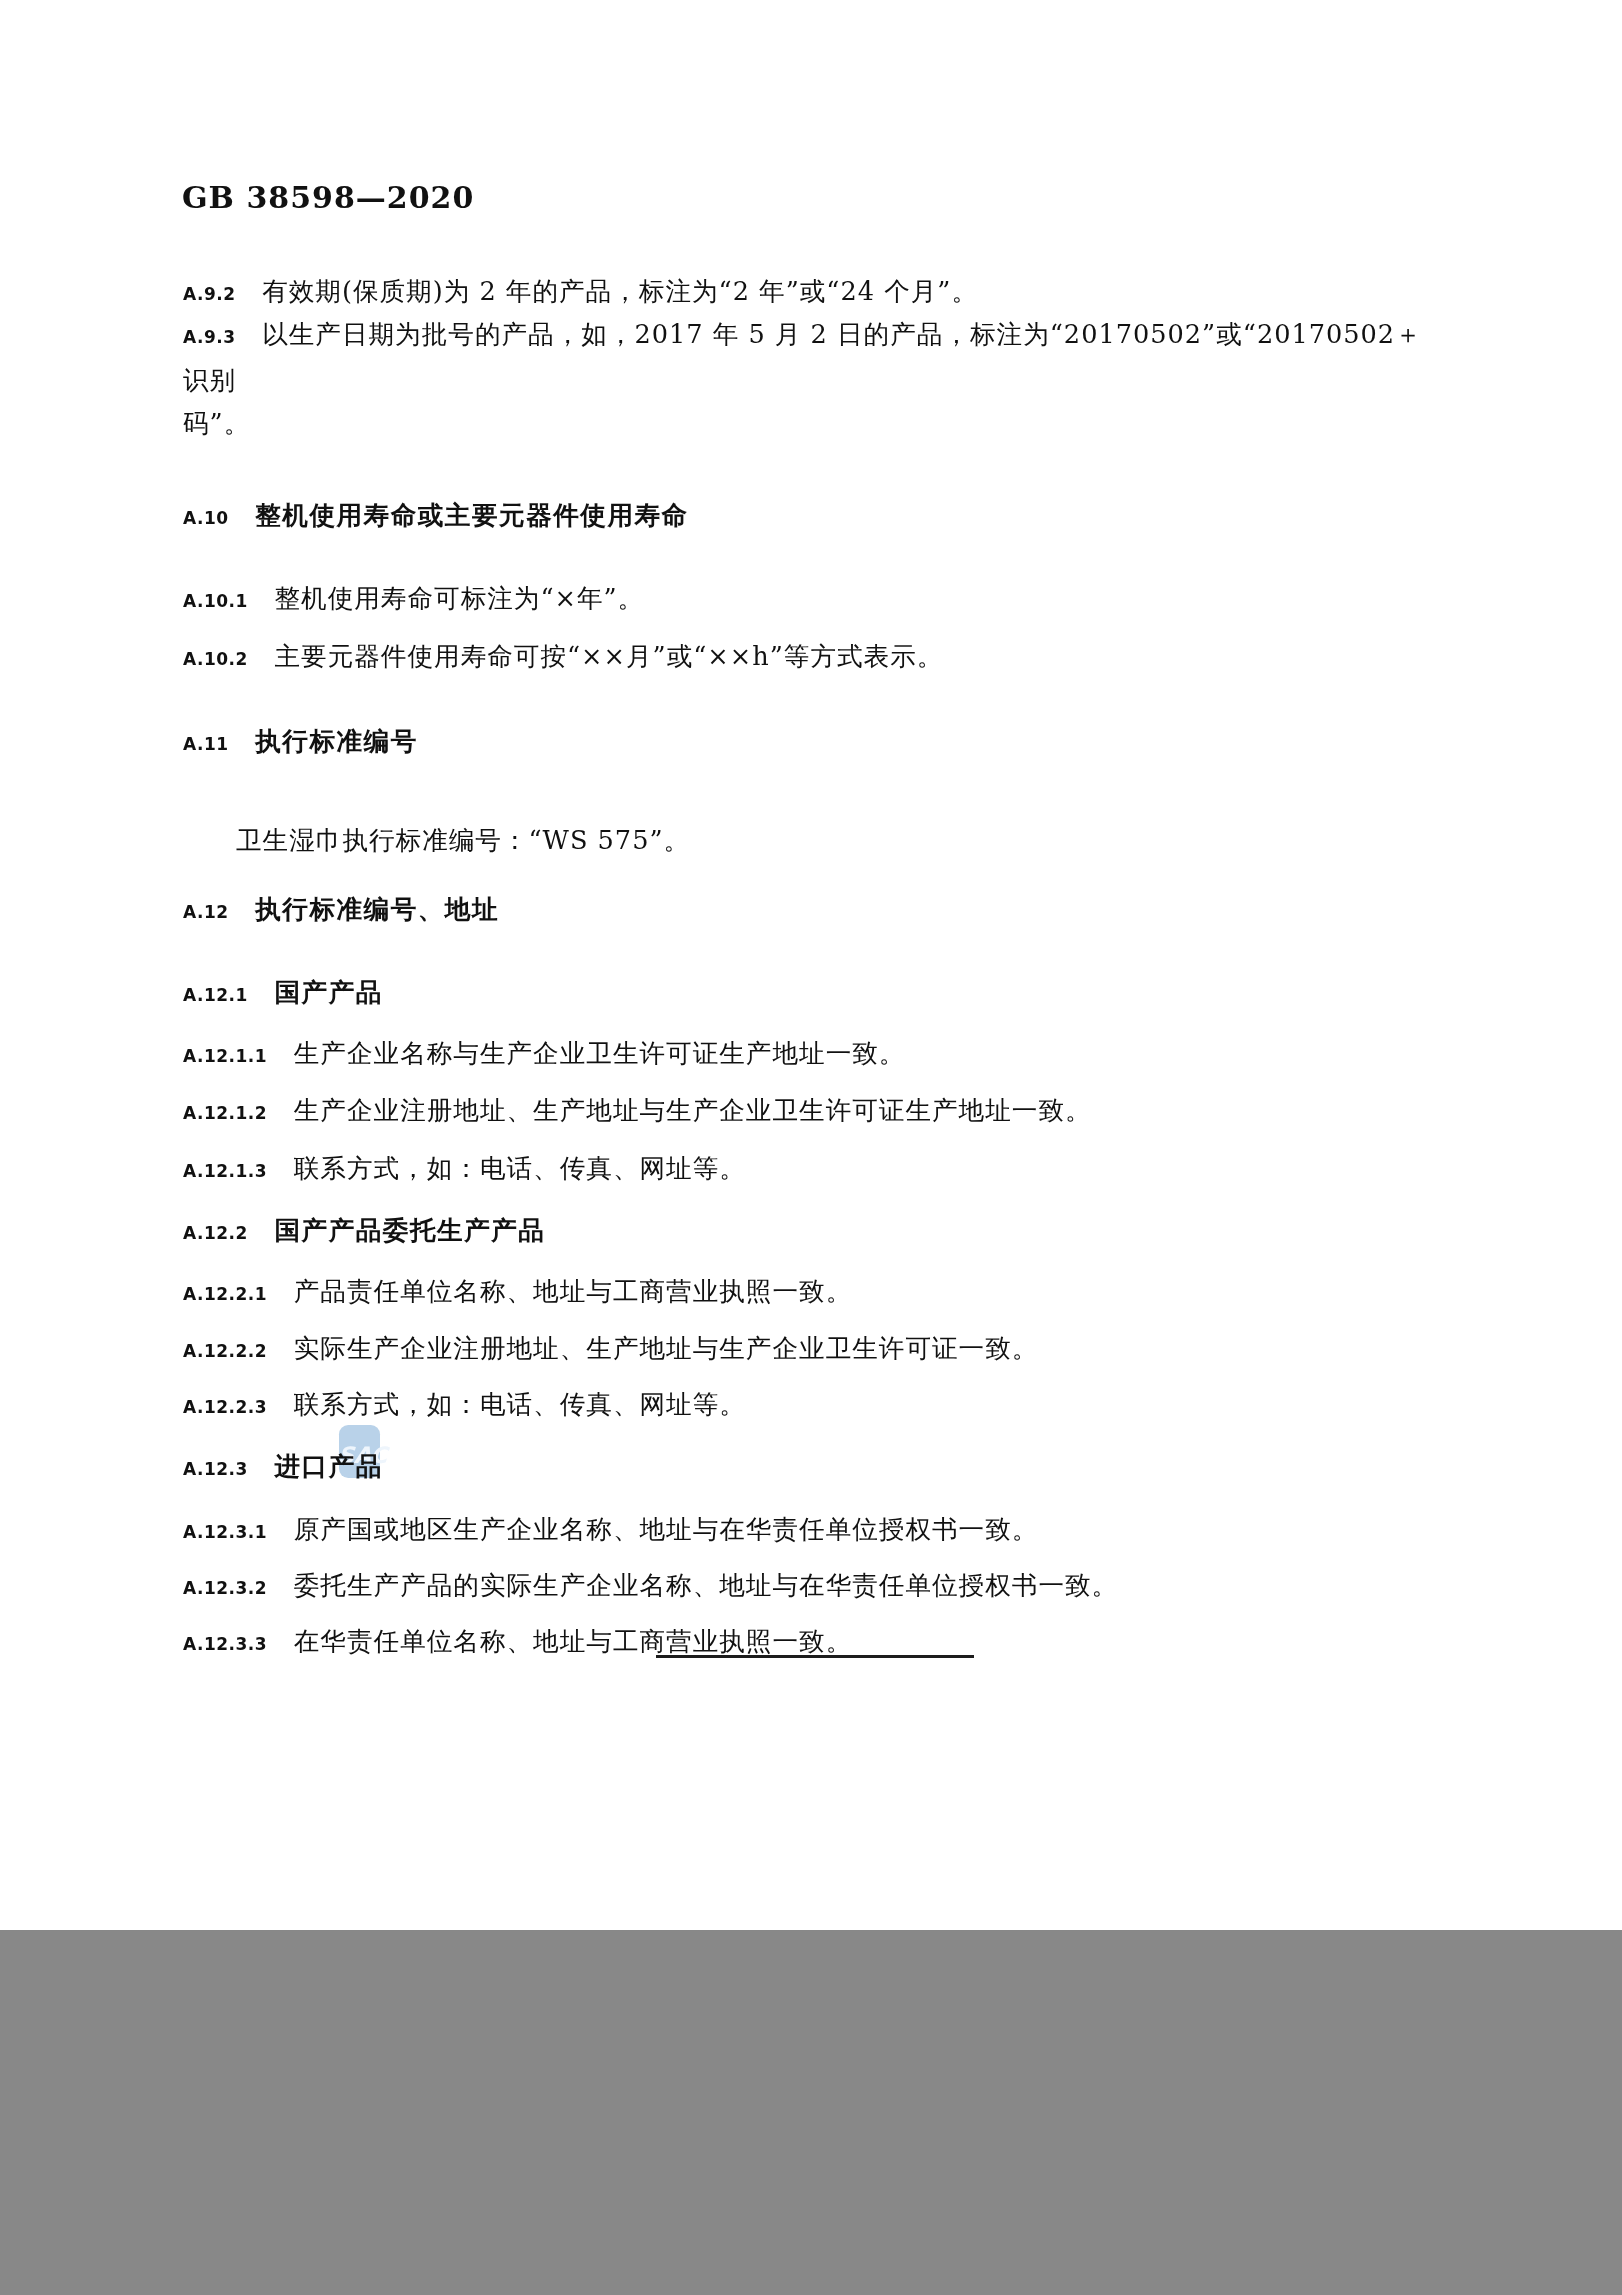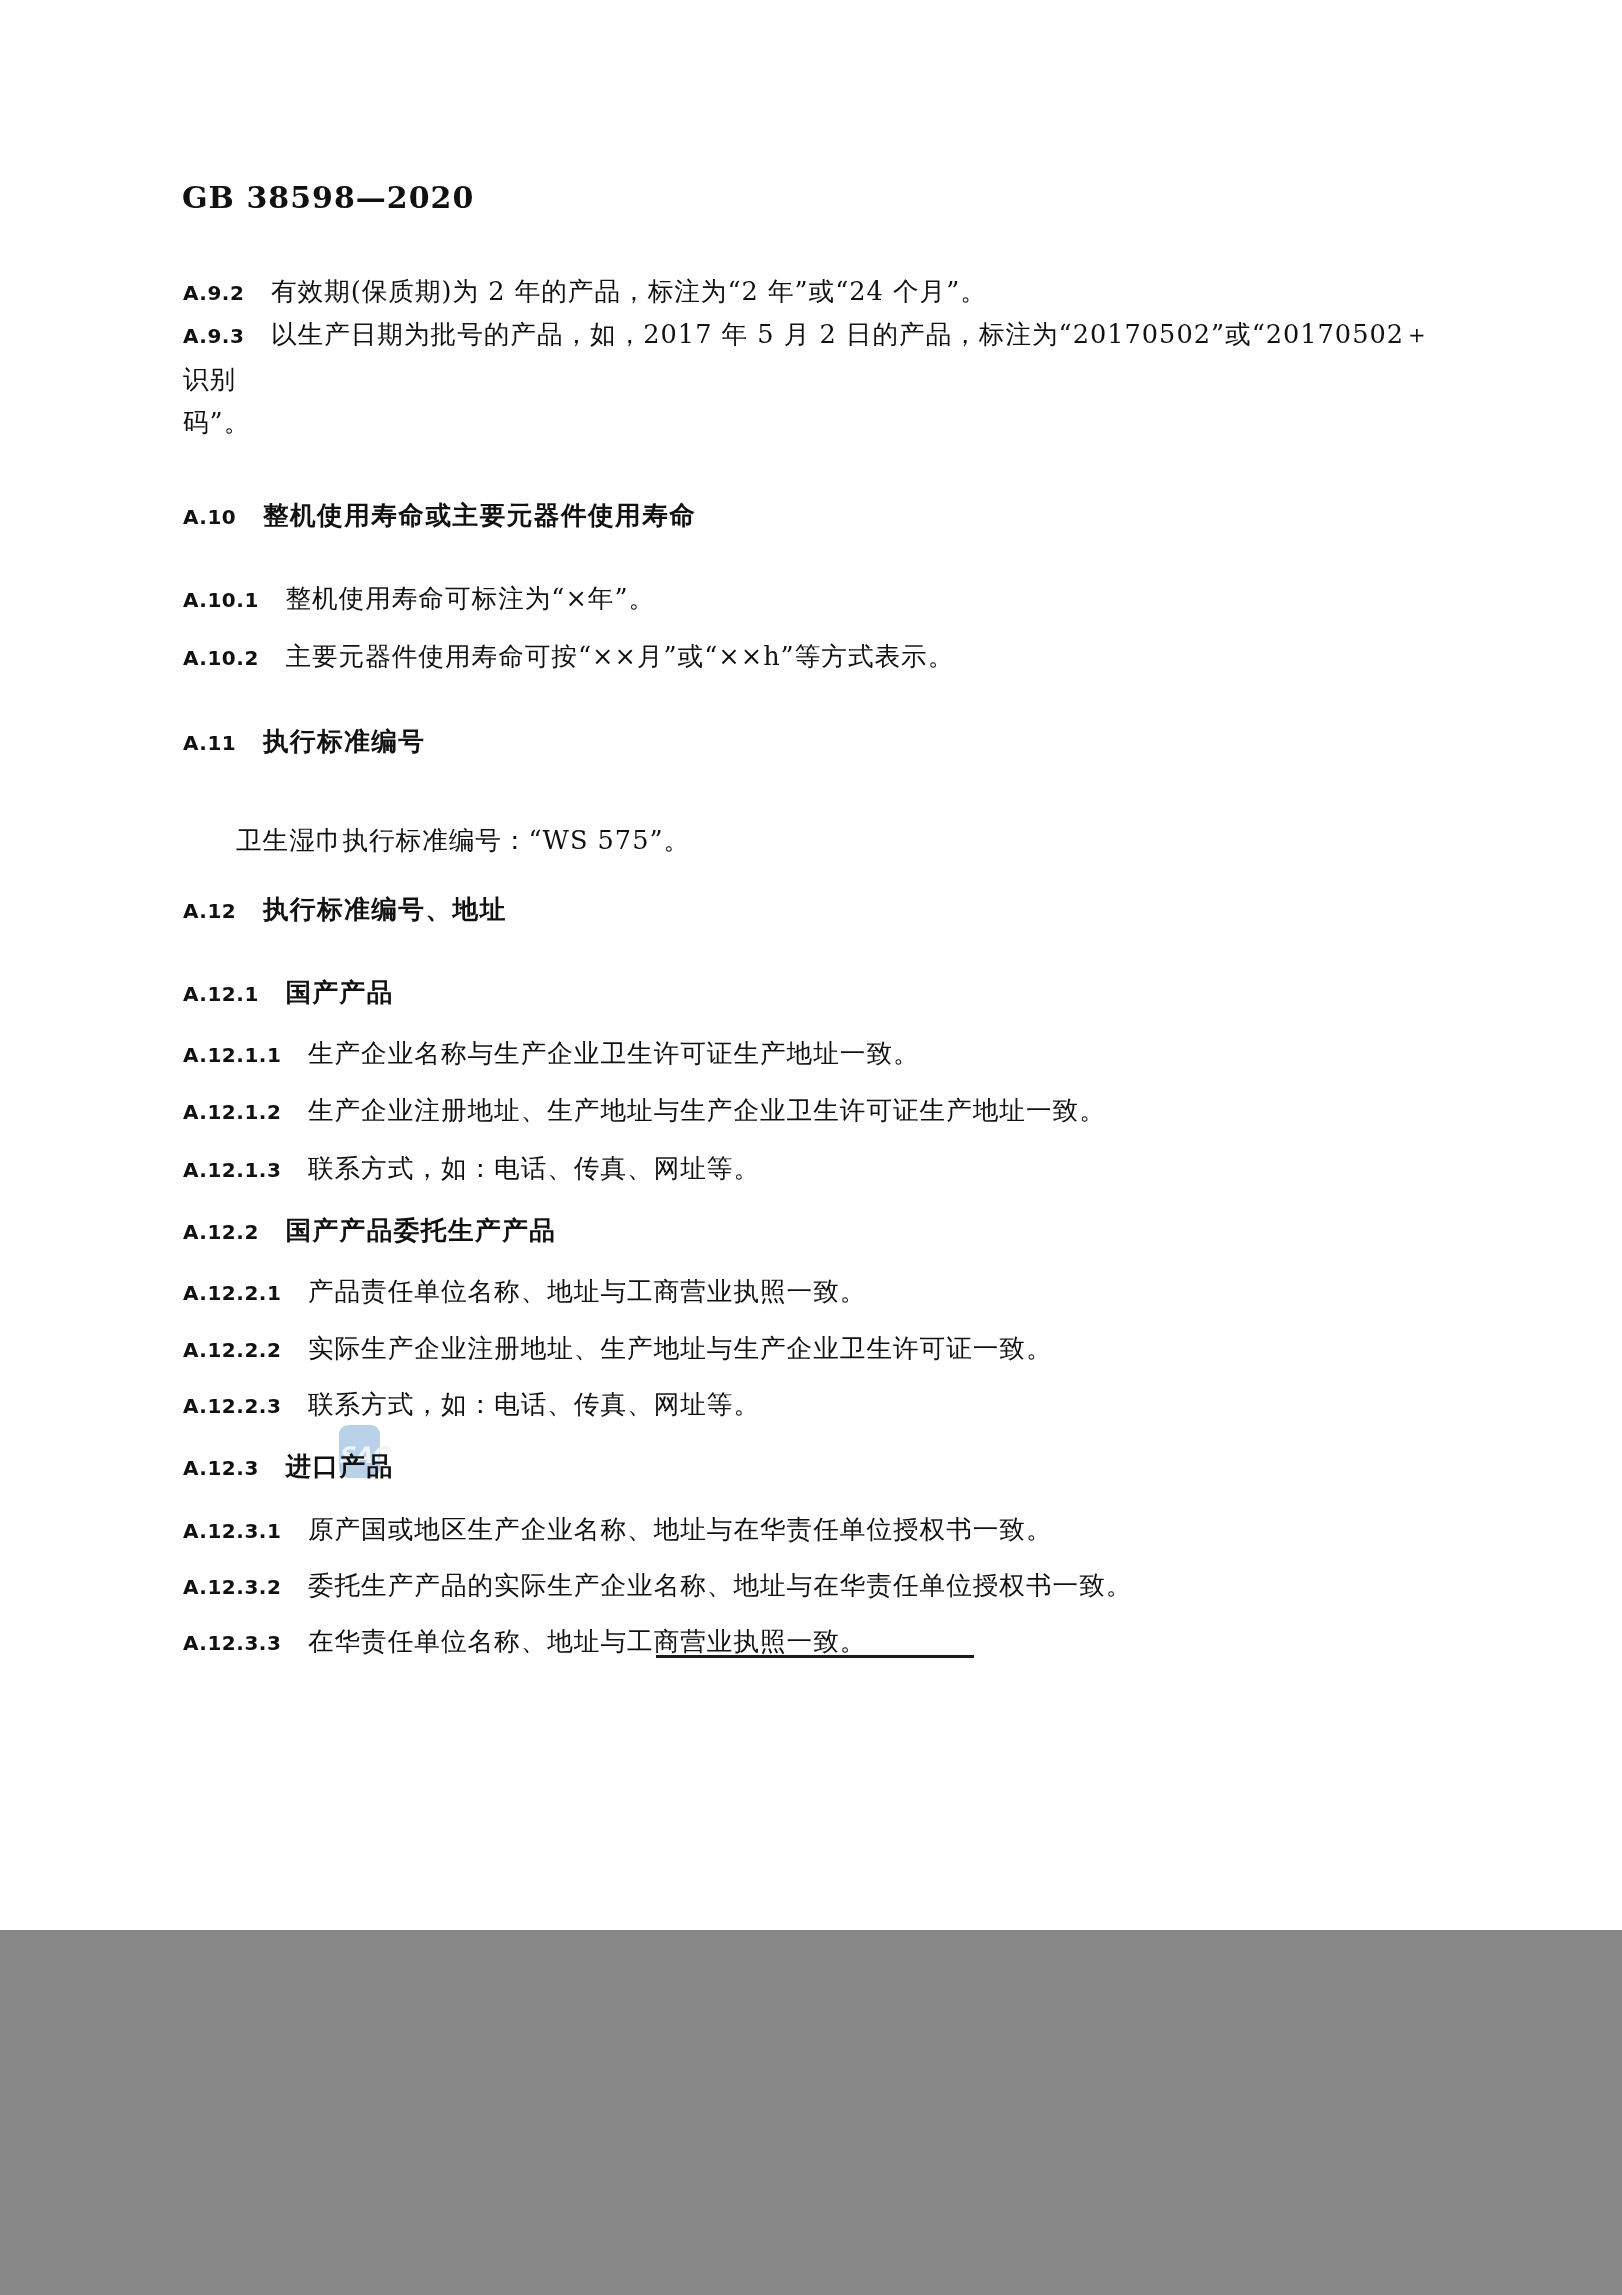--- a/index.html
+++ b/index.html
@@ -17,21 +17,21 @@
     font-weight:bold;font-size:30px;letter-spacing:1px;
     z-index:2;
   }
   .block{
     position:absolute;left:183px;width:1263px;
     font-size:25.6px;line-height:43px;
     z-index:2;
   }
   .block .num{
     font-family:"DejaVu Sans","Liberation Sans",sans-serif;
-    font-weight:bold;font-size:20px;
+    font-weight:bold;font-size:17px;
     margin-right:26.6px;letter-spacing:0.5px;
     display:inline-block;
   }
   .block .txt{
     font-family:"DejaVu Serif","Liberation Serif",serif;
     letter-spacing:1px;
     white-space:pre-line;
   }
   .block.heading .txt{
     font-family:Liberation Mono, monospace;

